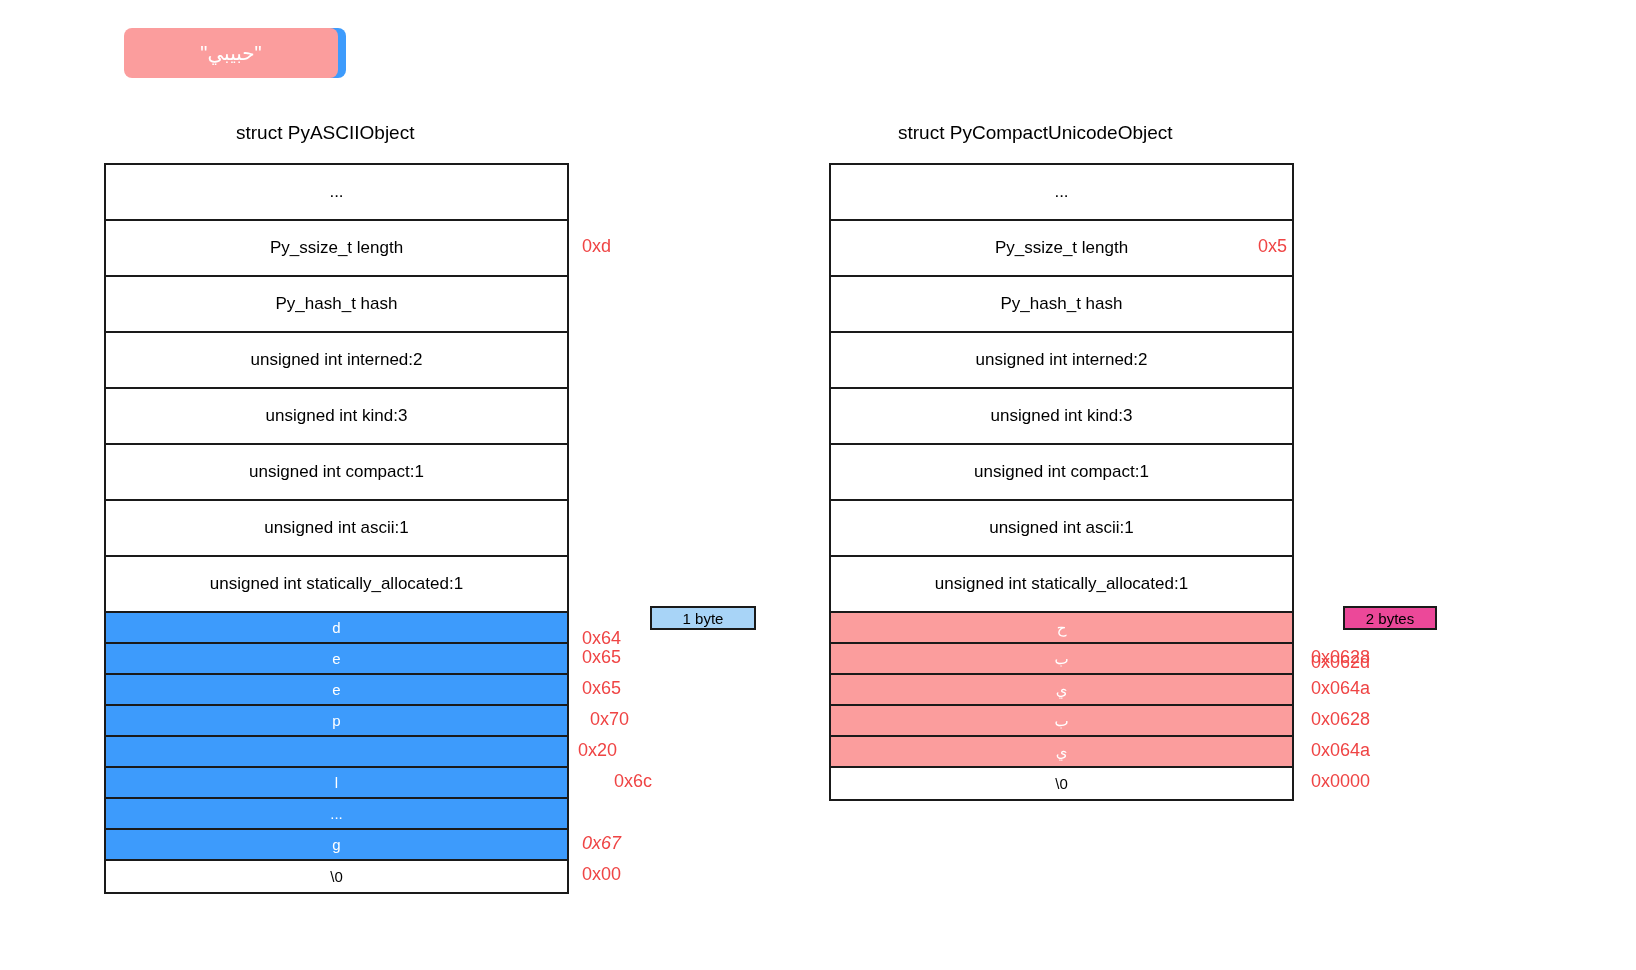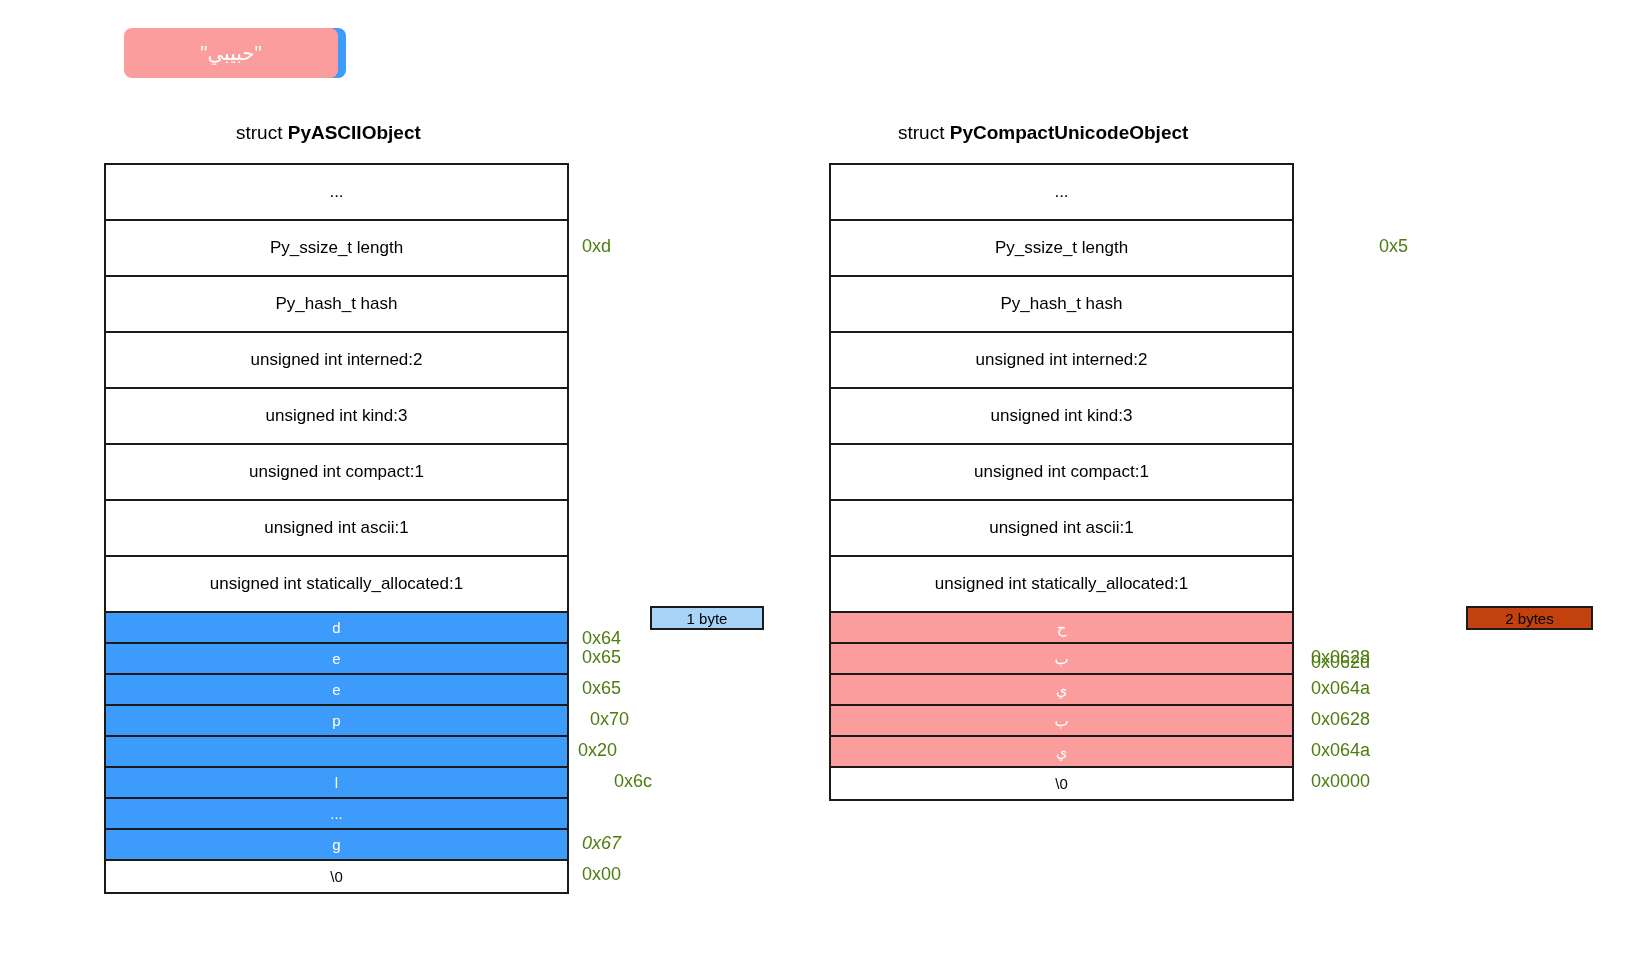--- a/index.html
+++ b/index.html
@@ -44,21 +44,21 @@
 
   
   .struct-caption {
     position: absolute;
     top: 122px;
     font-size: 19px;
     white-space: nowrap;
   }
   #caption-ascii   { left: 236px; }
   #caption-compact { left: 898px; }
-  .struct-caption b { font-weight: bold; }
+  .struct-caption b { font-weight: normal; }
 
   
   .table {
     position: absolute;
     top: 163px;
     border: 2px solid #1a1a1a;
     border-bottom-width: 2px;
     box-sizing: border-box;
     background: #ffffff;
   }
@@ -89,37 +89,37 @@
     background: #ffffff;
     color: #000000;
   }
   .row.char .glyph { line-height: 1; }
 
   
   .hexnote {
     position: absolute;
     font-size: 18px;
     white-space: nowrap;
-    color: #4d7c0f;
+    color: #ef4444;
   }
 
   
   .legend {
     position: absolute;
     border: 2px solid #1a1a1a;
     box-sizing: border-box;
     font-size: 15px;
     height: 24px;
     display: flex;
     align-items: center;
     justify-content: center;
     padding: 0 14px;
   }
-  #legend-1byte  { left: 650px;  top: 606px; width: 114px; background: #a8d4f7; }
-  #legend-2bytes { left: 1466px; top: 606px; width: 127px; background: #c2410c; }
+  #legend-1byte  { left: 650px;  top: 606px; width: 106px; background: #a8d4f7; }
+  #legend-2bytes { left: 1343px; top: 606px; width: 94px; background: #ec4899; }
 </style>
 </head>
 <body>
 
 <div class="chip-row" id="chip-row-ascii">
   <div class="chip chip-blue">"deep learning"</div>
 </div>
 
 <div class="struct-caption" id="caption-ascii">
   <span>struct </span><b>PyASCIIObject</b>
@@ -237,19 +237,19 @@
 
 <div class="hexnote" style="left: 582px; top: 236px;">0xd</div>
 <div class="hexnote" style="left: 582px; top: 615.5px; margin-top: 12px;">0x64</div>
 <div class="hexnote" style="left: 582px; top: 646.5px;">0x65</div>
 <div class="hexnote" style="left: 582px; top: 677.5px;">0x65</div>
 <div class="hexnote" style="left: 582px; top: 708.5px; margin-left: 8px;">0x70</div>
 <div class="hexnote" style="left: 578px; top: 739.5px;">0x20</div>
 <div class="hexnote" style="left: 614px; top: 770.5px;">0x6c</div>
 <div class="hexnote" style="left: 582px; top: 832.5px; font-style: italic;">0x67</div>
 <div class="hexnote" style="left: 582px; top: 863.5px; text-align: right;">0x00</div>
-<div class="hexnote" style="left: 1379px; top: 236px;">0x5</div>
+<div class="hexnote" style="left: 1258px; top: 236px;">0x5</div>
 <div class="hexnote" style="left: 1311px; top: 652px;">0x062d</div>
 <div class="hexnote" style="left: 1311px; top: 646.5px;">0x0628</div>
 <div class="hexnote" style="left: 1311px; top: 677.5px;">0x064a</div>
 <div class="hexnote" style="left: 1311px; top: 708.5px;">0x0628</div>
 <div class="hexnote" style="left: 1311px; top: 739.5px;">0x064a</div>
 <div class="hexnote" style="left: 1311px; top: 770.5px;">0x0000</div>
 
 </body></html>

